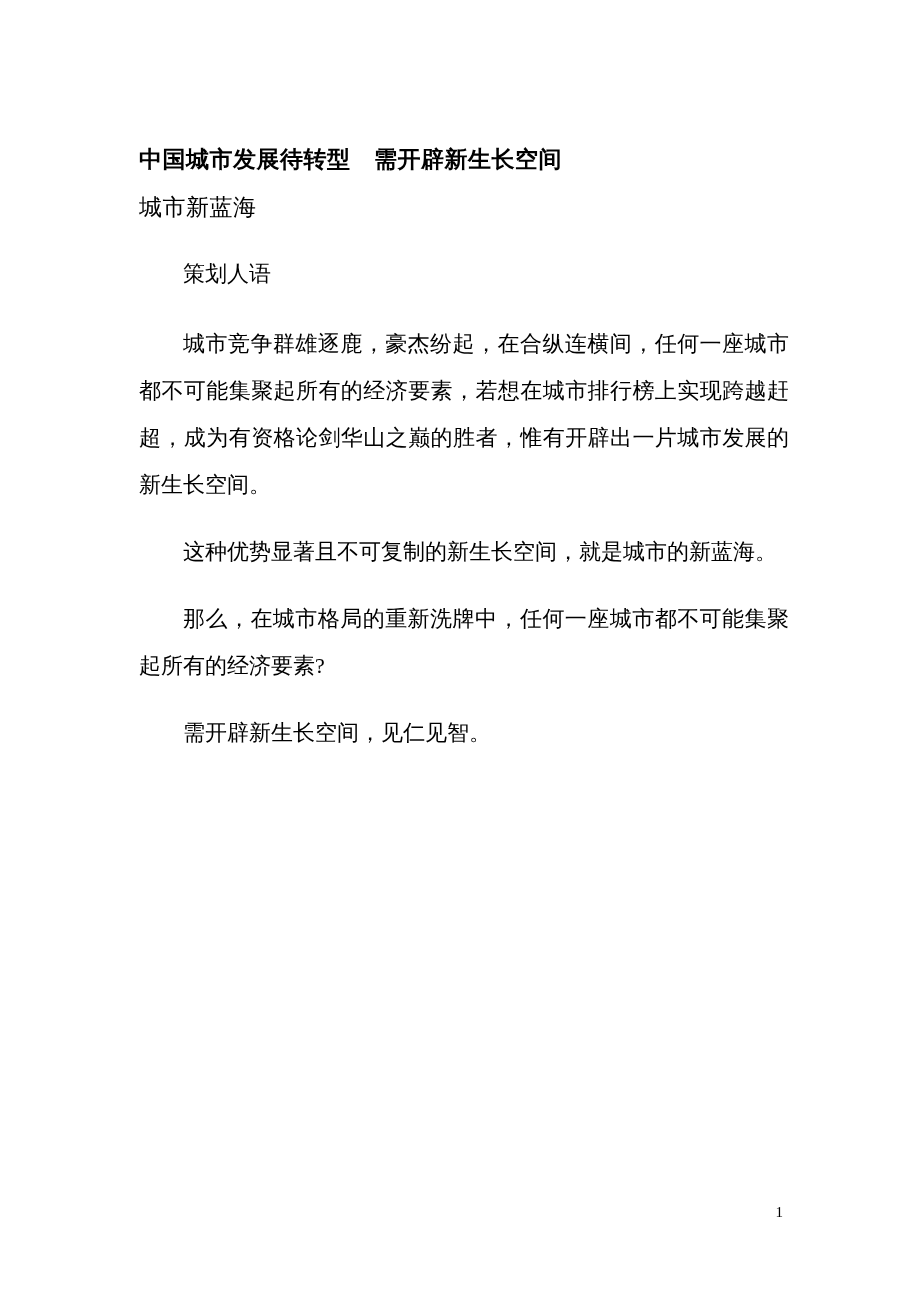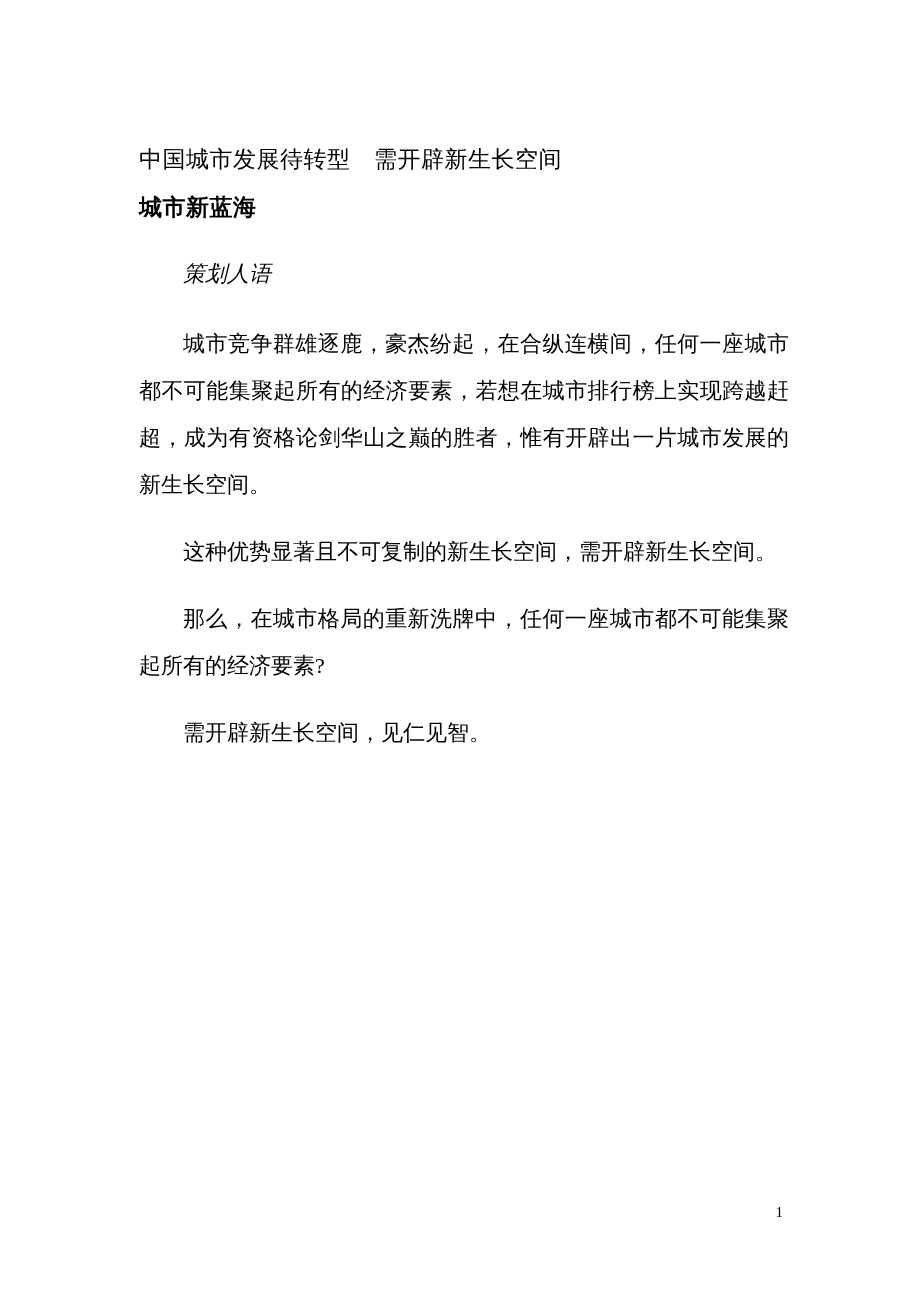--- a/index.html
+++ b/index.html
@@ -18,60 +18,59 @@
   }
   .content {
     position: absolute;
     left: 139px;
     top: 0;
     width: 650px;
   }
   .doc-title {
     margin: 145px 0 0 0;
     font-size: 23px;
-    font-weight: normal;
+    font-weight: bold;
     line-height: 30px;
     letter-spacing: 0.5px;
   }
   .doc-subtitle {
     margin: 18px 0 0 0;
     font-size: 23px;
-    font-weight: bold;
+    font-weight: normal;
     line-height: 30px;
     letter-spacing: 0.5px;
   }
   p.body {
     margin: 0 0 20px 0;
     font-size: 22px;
     line-height: 47px;
     text-align: justify;
     text-indent: 44px;
     word-break: break-all;
   }
   p.lead {
     margin-top: 27px;
     margin-bottom: 23px;
     text-align: left;
-    font-style: italic;
   }
   .page-number {
     position: absolute;
     top: 1203px;
     right: 137px;
     font-size: 15px;
     line-height: 18px;
   }
 </style>
 </head>
 <body>
 
 <div class="page">
   <div class="content">
     <h1 class="doc-title">中国城市发展待转型　需开辟新生长空间</h1>
     <h2 class="doc-subtitle">城市新蓝海</h2>
     <p class="body lead">策划人语</p>
     <p class="body">城市竞争群雄逐鹿，豪杰纷起，在合纵连横间，任何一座城市都不可能集聚起所有的经济要素，若想在城市排行榜上实现跨越赶超，成为有资格论剑华山之巅的胜者，惟有开辟出一片城市发展的新生长空间。</p>
-    <p class="body">这种优势显著且不可复制的新生长空间，需开辟新生长空间。</p>
+    <p class="body">这种优势显著且不可复制的新生长空间，就是城市的新蓝海。</p>
     <p class="body">那么，在城市格局的重新洗牌中，任何一座城市都不可能集聚起所有的经济要素?</p>
     <p class="body">需开辟新生长空间，见仁见智。</p>
   </div>
   <div class="page-number">1</div>
 </div>
 
 </body></html>

